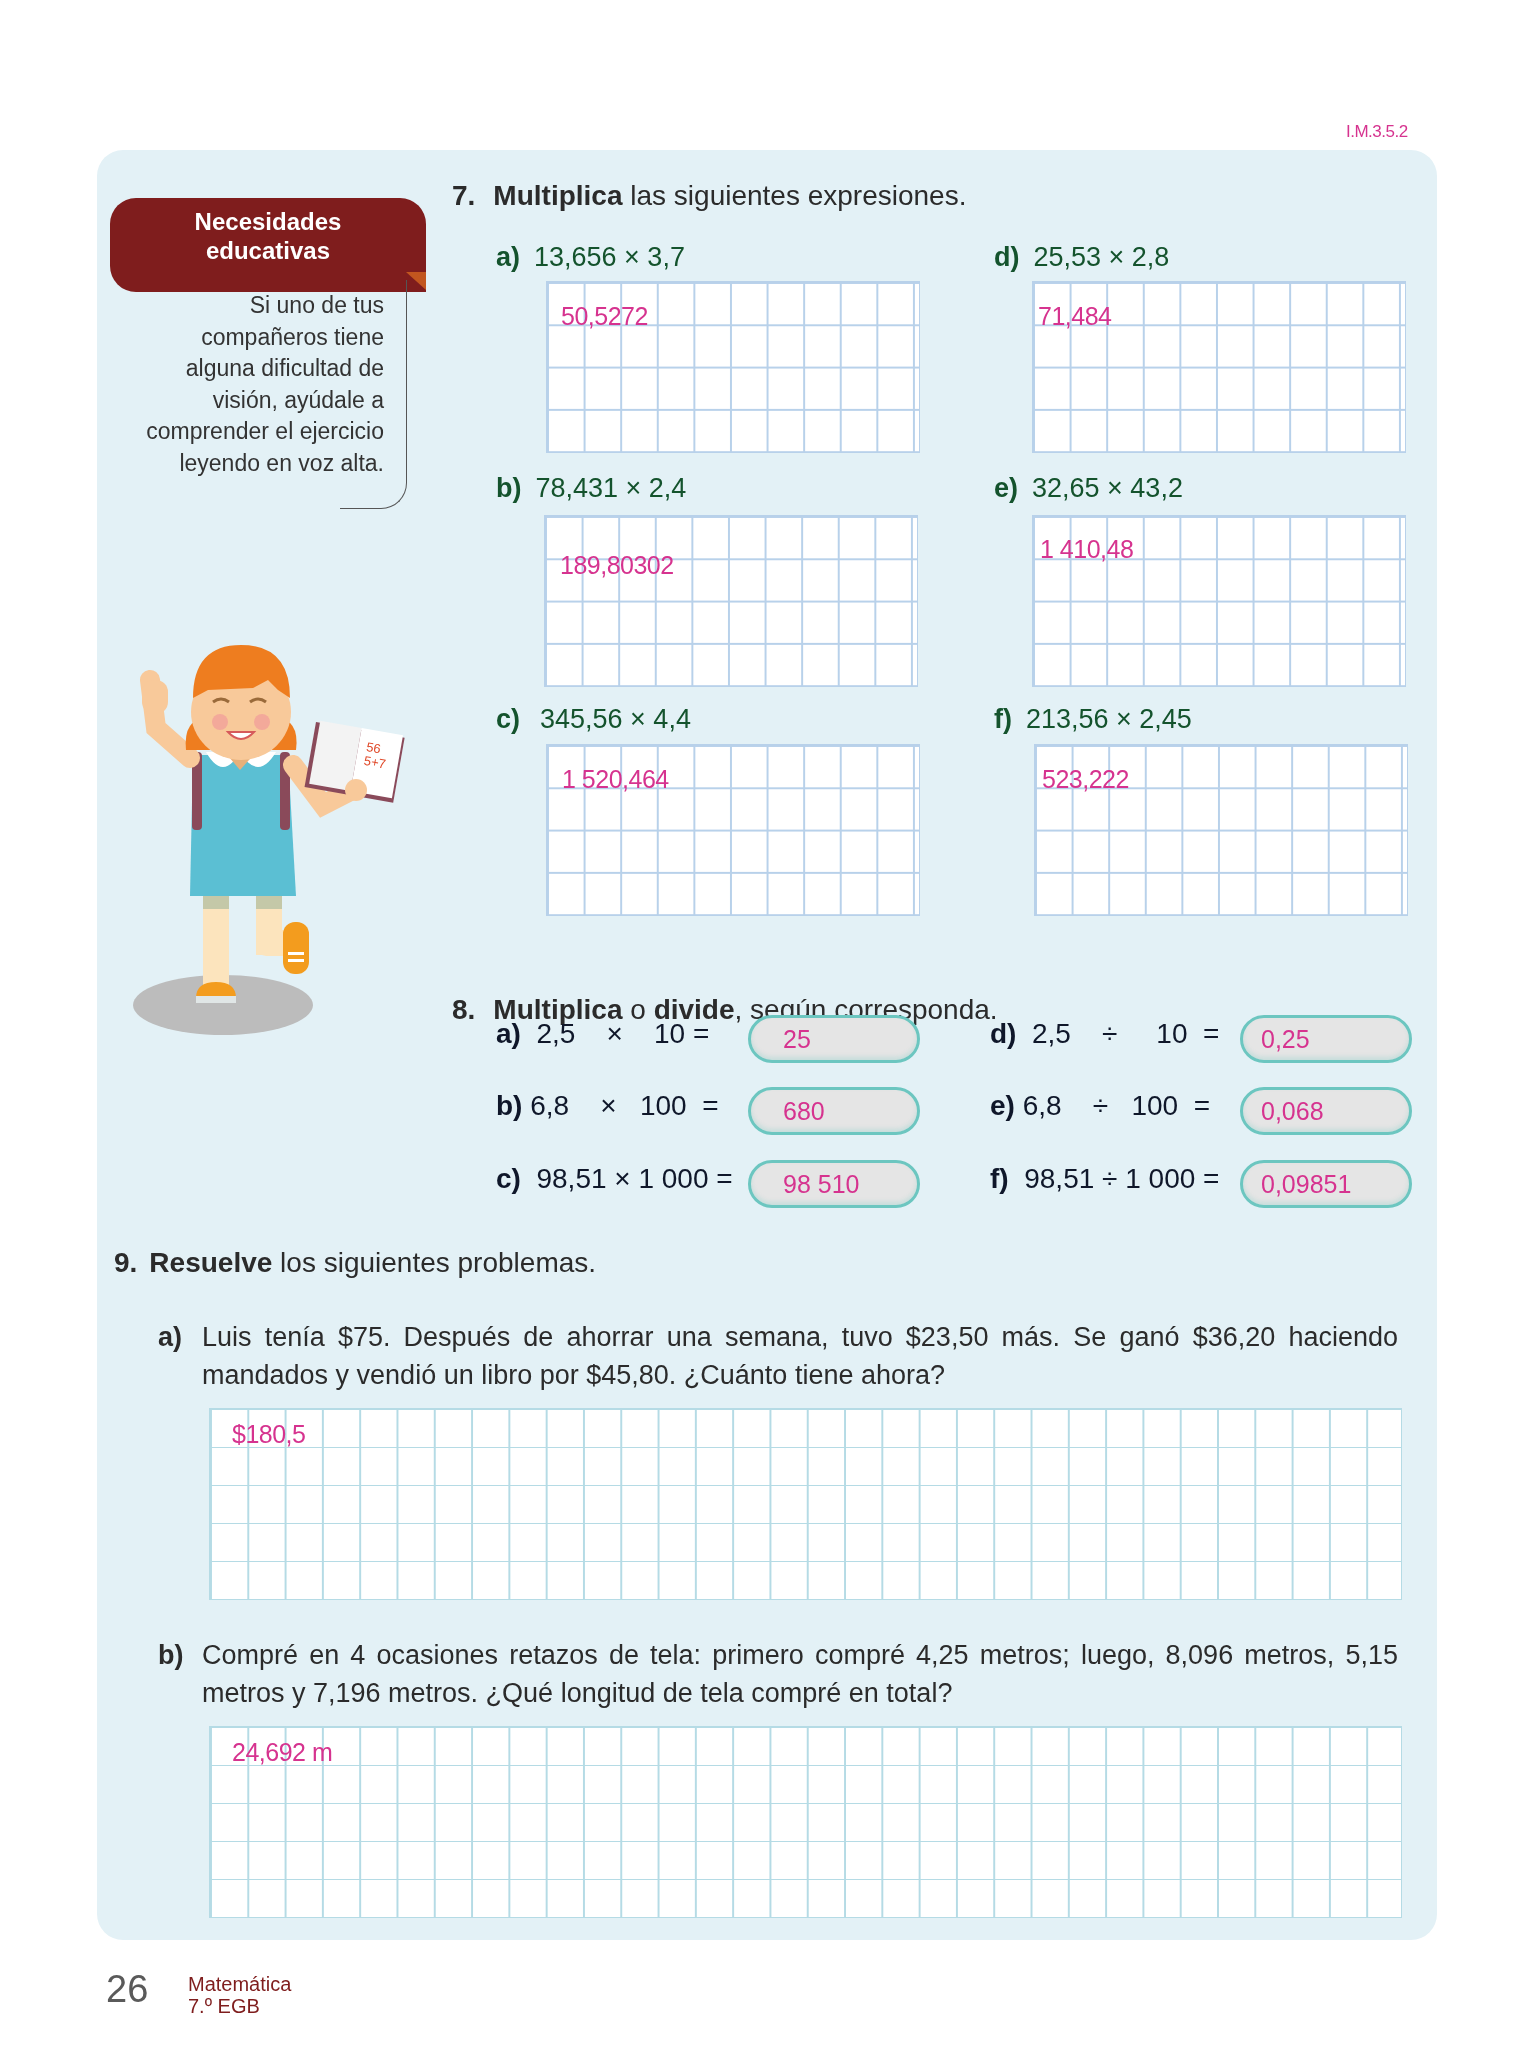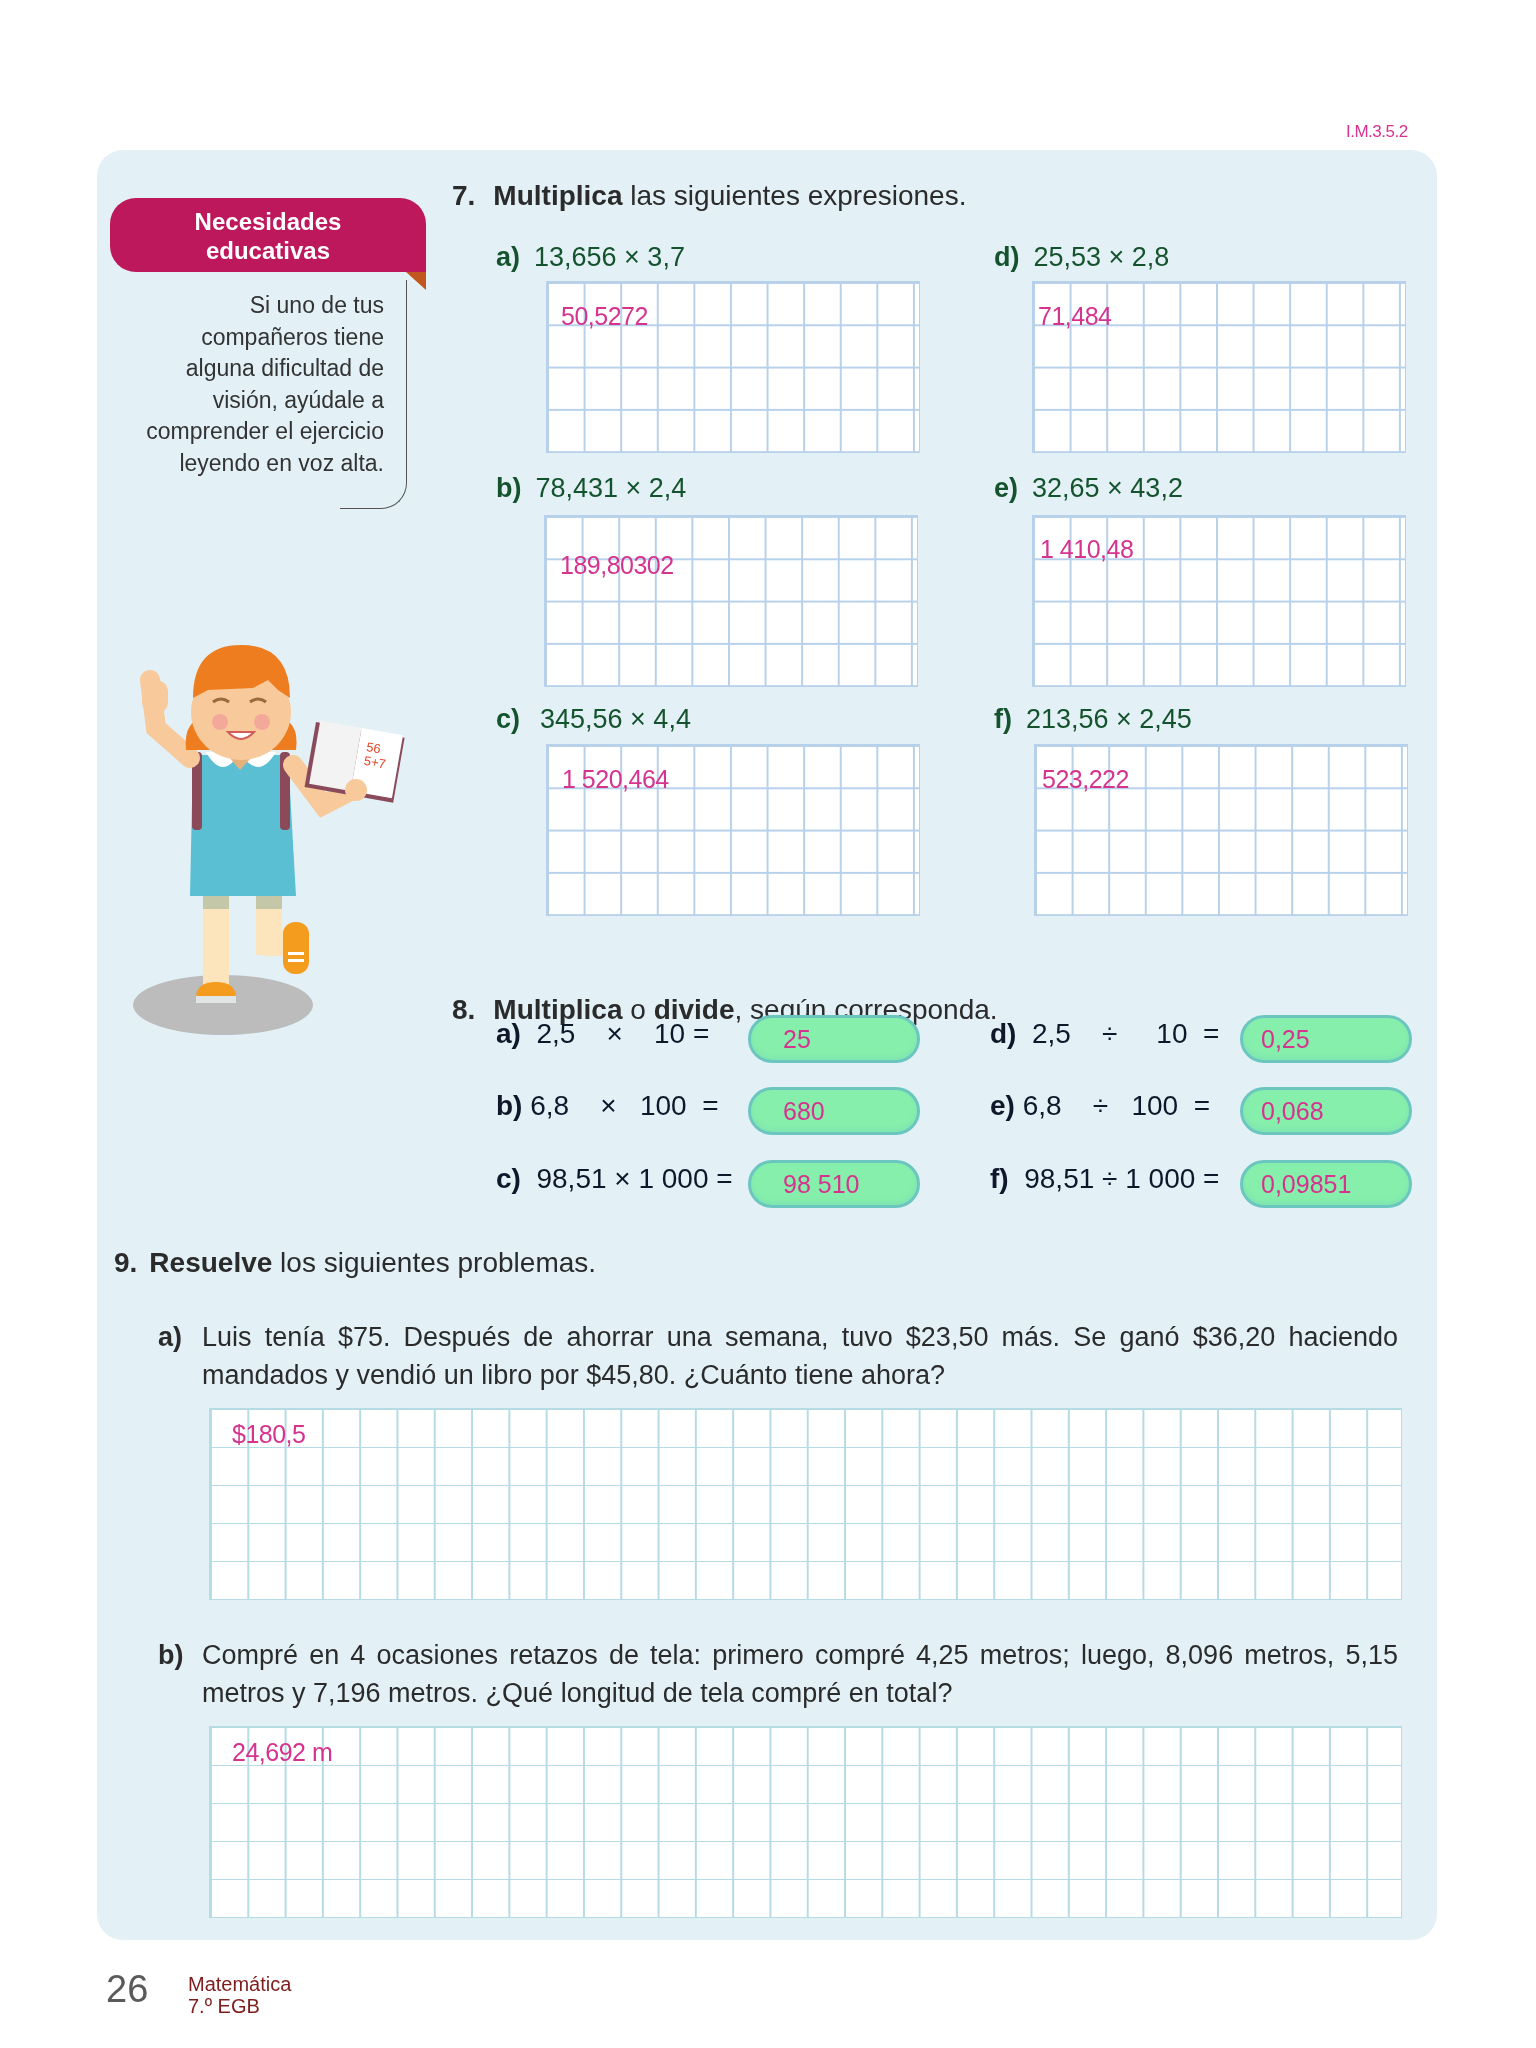--- a/index.html
+++ b/index.html
@@ -5,21 +5,21 @@
   html, body { margin: 0; padding: 0; }
   body {
     width: 1536px; height: 2048px; background: #ffffff; position: relative; overflow: hidden;
     font-family: "Liberation Sans", "DejaVu Sans", sans-serif; color: #2b2b2b;
   }
   .code { position: absolute; left: 1346px; top: 122px; font-size: 17px; color: #d6338f; letter-spacing: -0.5px; }
   .panel { position: absolute; left: 97px; top: 150px; width: 1340px; height: 1790px; background: #e3f1f6; border-radius: 26px; }
 
   
   .note-header {
-    position: absolute; left: 110px; top: 198px; width: 316px; height: 74px; background: #be185d;
+    position: absolute; left: 110px; top: 198px; width: 316px; height: 94px; background: #7f1d1d;
     border-radius: 26px 26px 0 26px; color: #fff; font-weight: bold; font-size: 24px; text-align: center;
     line-height: 29px; padding-top: 9px; box-sizing: border-box;
   }
   .note-fold { position: absolute; left: 406px; top: 272px; width: 0; height: 0; border-top: 18px solid #c2561f; border-left: 20px solid transparent; }
   .note-body {
     position: absolute; left: 110px; top: 290px; width: 274px; text-align: right; font-size: 23px; line-height: 31.5px; color: #333;
   }
   .note-line { position: absolute; left: 340px; top: 280px; width: 66px; height: 228px; border-right: 1.5px solid #555; border-bottom: 1.5px solid #555; border-bottom-right-radius: 26px; }
 
   .illustration { position: absolute; left: 128px; top: 640px; }
@@ -41,21 +41,21 @@
   }
   .grid-teal {
     border-color: #b5dbe5;
     background-image: linear-gradient(to right, #b5dbe5 1.5px, transparent 1.5px), linear-gradient(to bottom, #b5dbe5 1.5px, transparent 1.5px);
   }
   .answer { position: absolute; color: #d6338f; font-size: 25px; letter-spacing: -0.5px; }
 
   .op-label { position: absolute; font-size: 28px; color: #0f172a; white-space: pre; }
   .op-label .let { font-weight: bold; }
   .pill {
-    position: absolute; width: 172px; height: 48px; border: 3px solid #6cc6c0; border-radius: 26px; background: #86efac;
+    position: absolute; width: 172px; height: 48px; border: 3px solid #6cc6c0; border-radius: 26px; background: #e5e5e5;
     box-sizing: border-box; box-shadow: inset 0 -3px 4px rgba(108,198,192,0.25);
   }
   .pill span { position: absolute; left: 32px; top: 7px; font-size: 25px; color: #d6338f; }
   .pill.r span { left: 18px; }
 
   .problem { position: absolute; left: 158px; width: 1240px; font-size: 27px; line-height: 38px; color: #2b2b2b; text-align: justify; }
   .problem .let { font-weight: bold; position: absolute; left: 0; }
   .problem .txt { display: block; margin-left: 44px; }
 
   .footer-num { position: absolute; left: 106px; top: 1968px; font-size: 38px; font-weight: normal; color: #5a5a5a; }

